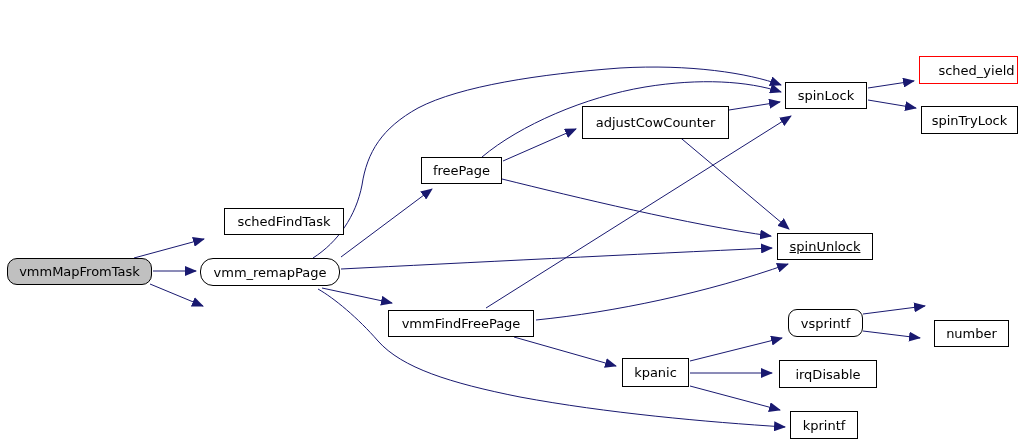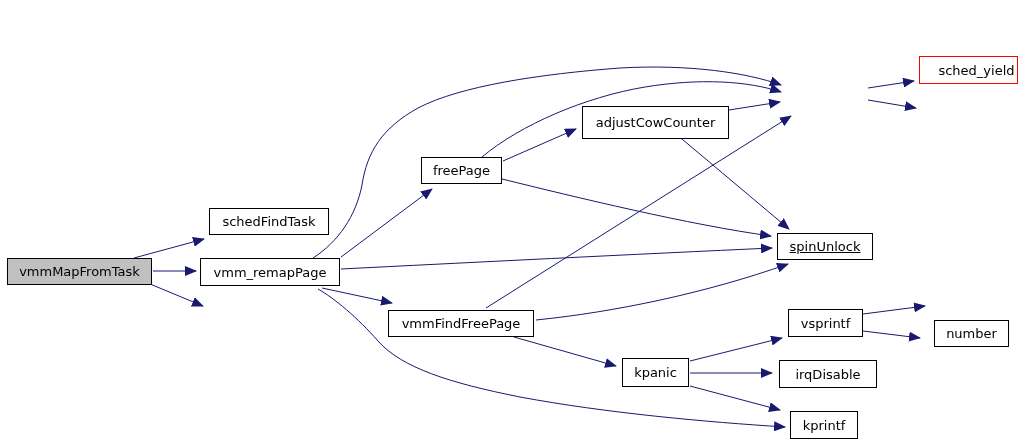--- a/index.html
+++ b/index.html
@@ -39,20 +39,21 @@
     background: #ffffff;
     border: 1px solid var(--node-border, #000000);
     color: #000000;
     font-size: 13px;
     line-height: 1;
     white-space: nowrap;
     cursor: pointer;
   }
   .node.root {
     background: var(--root-fill, #c0c0c0);
+    border-radius: 10px;
   }
   .node.highlight {
     border-color: var(--highlight-border, #ff0000);
     padding-left: 16px;
   }
 </style>
 </head>
 <body>
 
 <div class="graph" style="width: 1027px; height: 443px;">
@@ -83,26 +84,28 @@
         <path d="M868,100 L916,108" class="edge" marker-end="url(#arrow)"></path>
         <path d="M690,361 L782,338" class="edge" marker-end="url(#arrow)"></path>
         <path d="M690,373 L772,373" class="edge" marker-end="url(#arrow)"></path>
         <path d="M690,386 L780,410" class="edge" marker-end="url(#arrow)"></path>
         <path d="M863,314 L925,306" class="edge" marker-end="url(#arrow)"></path>
         <path d="M863,331 L920,338" class="edge" marker-end="url(#arrow)"></path>
       </g>
   </svg>
   <div class="node-layer">
       <div class="node root" style="left: 7px; top: 258px; width: 145px; height: 27px;">vmmMapFromTask</div>
-      <div class="node" style="left: 209px; top: 208px; width: 120px; height: 27px;">schedFindTask</div>
-      <div class="node" style="left: 200px; top: 258px; width: 140px; height: 28px;">vmm_remapPage</div>
+      <div class="node" style="left: 224px; top: 208px; width: 120px; height: 27px;">schedFindTask</div>
+      <div class="node" style="left: 200px; top: 258px; width: 140px; height: 28px; border-radius: 13px;">vmm_remapPage</div>
       <div class="node" style="left: 421px; top: 157px; width: 81px; height: 27px;">freePage</div>
       <div class="node" style="left: 582px; top: 106px; width: 147px; height: 33px; text-align: center;">adjustCowCounter</div>
       <div class="node" style="left: 388px; top: 310px; width: 146px; height: 27px;">vmmFindFreePage</div>
+      <div class="node" style="left: 785px; top: 82px; width: 82px; height: 27px;">spinLock</div>
       <div class="node highlight" style="left: 919px; top: 56px; width: 99px; height: 28px;">sched_yield</div>
+      <div class="node" style="left: 921px; top: 106px; width: 97px; height: 28px;">spinTryLock</div>
       <div class="node" style="left: 777px; top: 233px; width: 96px; height: 27px; text-decoration: underline;">spinUnlock</div>
-      <div class="node" style="left: 788px; top: 309px; width: 75px; height: 28px;">vsprintf</div>
+      <div class="node" style="left: 788px; top: 309px; width: 75px; height: 28px; border-radius: 9px;">vsprintf</div>
       <div class="node" style="left: 934px; top: 285px; width: 75px; height: 27px; margin-top: 35px;">number</div>
       <div class="node" style="left: 622px; top: 358px; width: 67px; height: 29px;">kpanic</div>
       <div class="node" style="left: 779px; top: 360px; width: 98px; height: 28px;">irqDisable</div>
       <div class="node" style="left: 790px; top: 411px; width: 68px; height: 28px;">kprintf</div>
     </div>
 </div>
 
 </body></html>

